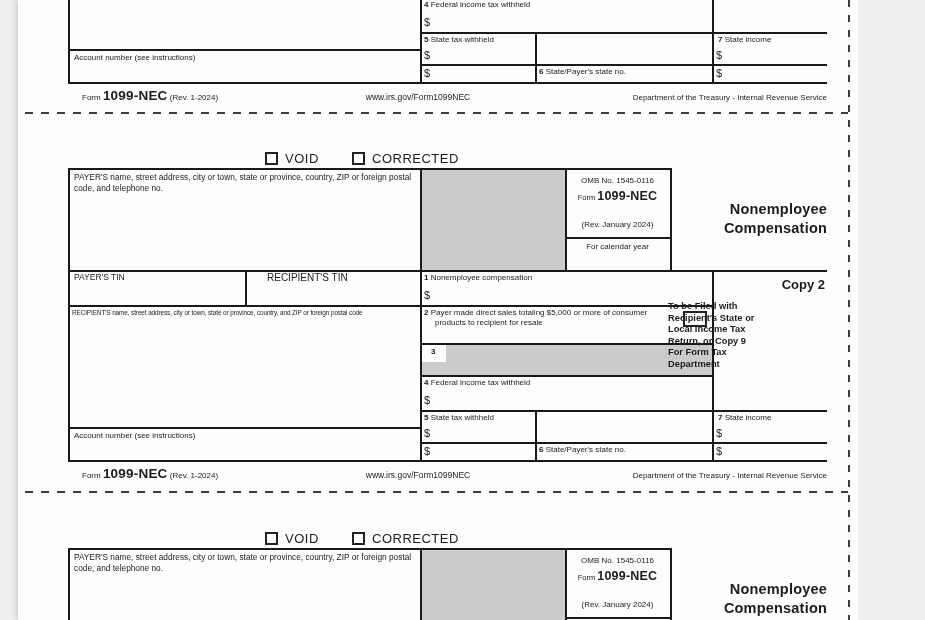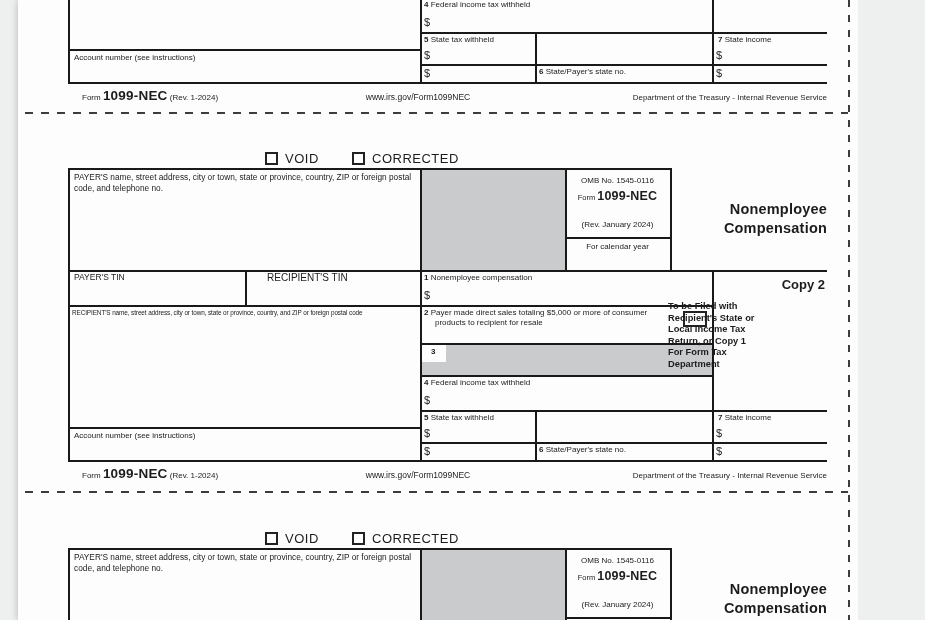--- a/index.html
+++ b/index.html
@@ -234,21 +234,21 @@
   <div class="dollar d7b">$</div>
 
   <div class="lbl recip-lbl">RECIPIENT'S name, street address, city or town, state or province, country, and ZIP or foreign postal code</div>
   <div class="lbl acct-lbl">Account number (see instructions)</div>
 
   <div class="copy2">Copy 2</div>
   <div class="copy-txt">
     <div>To be Filed with</div>
     <div>Recipient's State or</div>
     <div>Local Income Tax</div>
-    <div>Return, or Copy 1</div>
+    <div>Return, or Copy 9</div>
     <div>For Form Tax</div>
     <div>Department</div>
   </div>
 
   <div class="f-footer">
     <span class="ff-left"><span>Form</span> <b>1099-NEC</b> <span>(Rev. 1-2024)</span></span>
     <span class="ff-url">www.irs.gov/Form1099NEC</span>
     <span class="ff-agency">Department of the Treasury - Internal Revenue Service</span>
   </div>
 </div>

